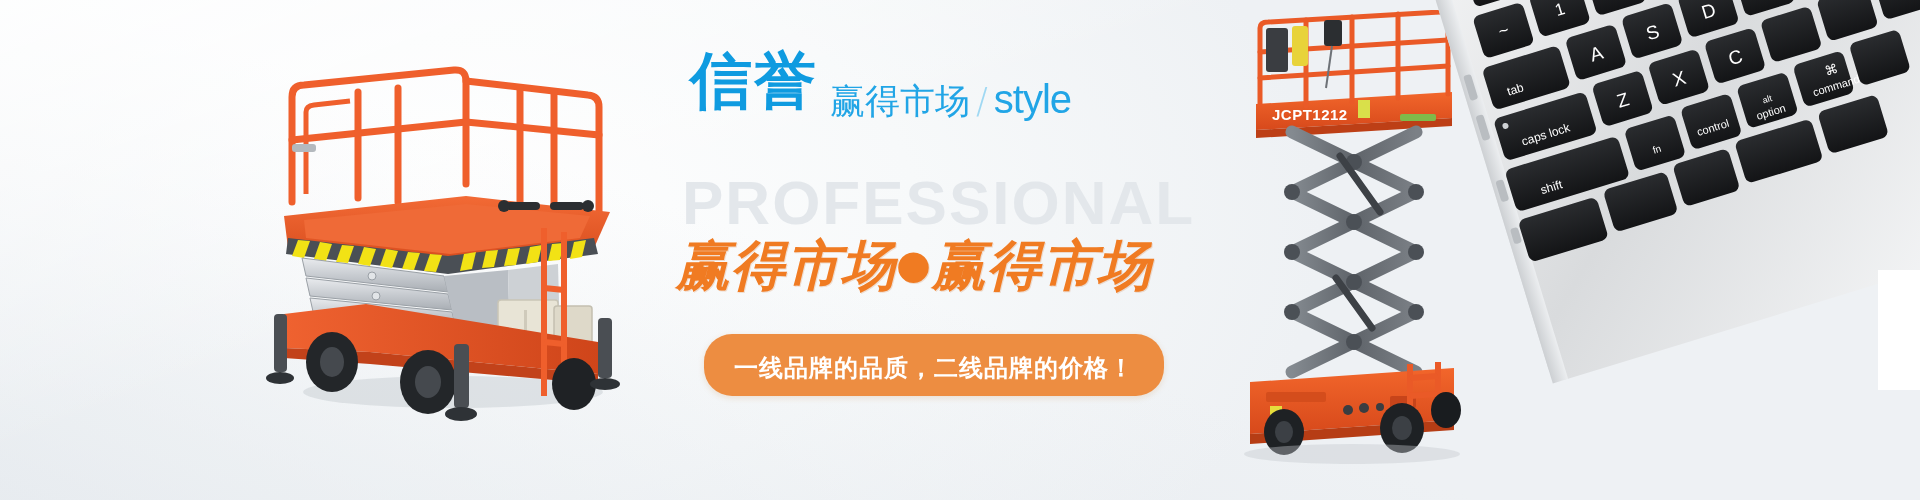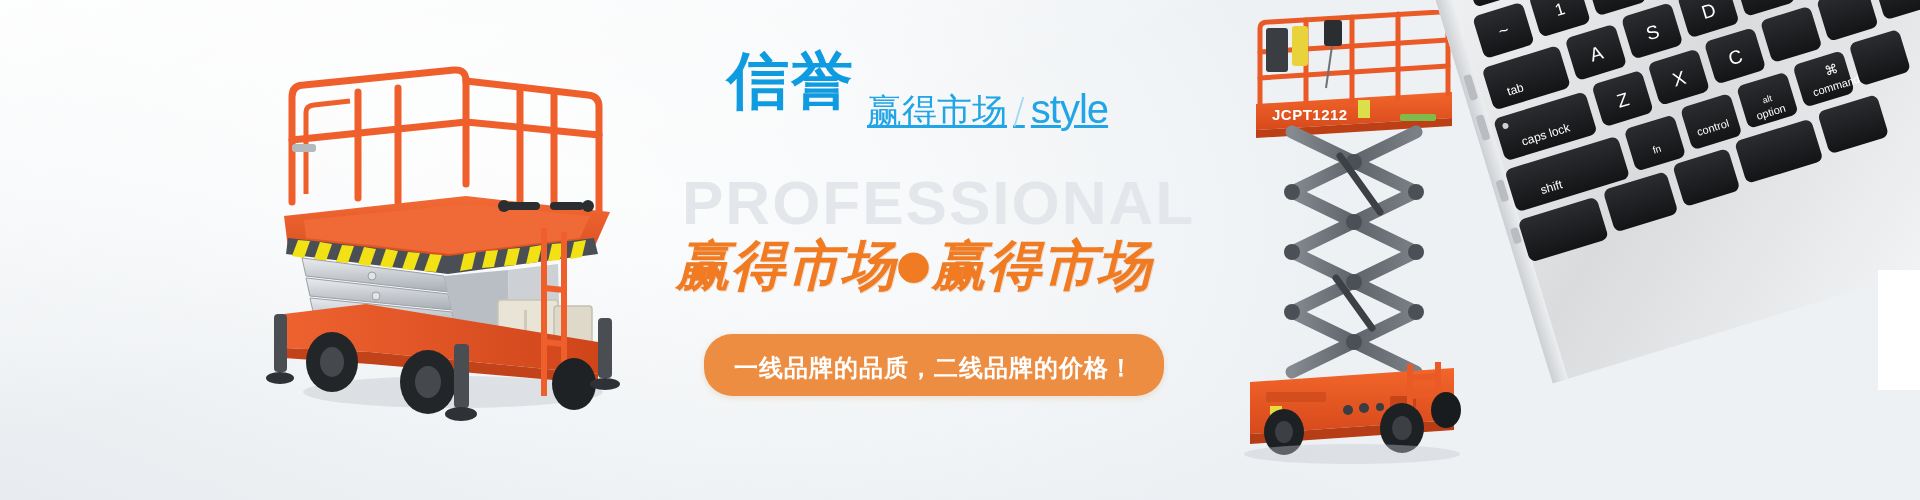--- a/index.html
+++ b/index.html
@@ -17,39 +17,38 @@
   .bg-sheen{
     position:absolute;inset:0;
     background:linear-gradient(160deg, rgba(255,255,255,.85) 0%, rgba(255,255,255,0) 38%),
                linear-gradient(20deg, rgba(226,231,236,.7) 0%, rgba(255,255,255,0) 45%);
     pointer-events:none;
   }
 
   
   .copy{position:absolute;left:690px;top:44px;width:560px;height:380px;}
 
-  .row-top{position:relative;height:108px;margin-left:37px;}
+  .row-top{position:relative;height:108px;}
   .brandword{
     position:absolute;left:0;top:6px;
     font-size:62px;line-height:62px;font-weight:bold;letter-spacing:2px;
     color:#0f9be0;white-space:nowrap;
     font-family:"DejaVu Sans","Liberation Sans",sans-serif;
   }
   .kw-line{
     position:absolute;left:140px;top:8px;
     font-size:17px;line-height:17px;letter-spacing:3px;color:#a7aeb5;
     white-space:nowrap;font-weight:bold;
     font-family:"DejaVu Sans","Liberation Sans",sans-serif;
   }
   .kw-line .sep{color:#c3c9cf;font-weight:normal;padding:0 4px;}
   .sub-line{
-    position:absolute;left:140px;top:46px;
+    position:absolute;left:140px;top:36px;
     font-size:35px;line-height:38px;color:#21a5e6;white-space:nowrap;
     font-family:"DejaVu Sans","Liberation Sans",sans-serif;
-    text-decoration:underline;
   }
   .sub-line .slash{color:#9fd8f3;padding:0 6px;font-weight:300;}
   .sub-line .en{font-family:"Liberation Sans",sans-serif;font-size:40px;letter-spacing:-1px;}
 
   .watermark{
     position:absolute;left:-8px;top:128px;
     font-size:62px;line-height:62px;font-weight:bold;letter-spacing:2px;
     color:#e3e7eb;white-space:nowrap;
     font-family:"Liberation Sans",sans-serif;
   }

